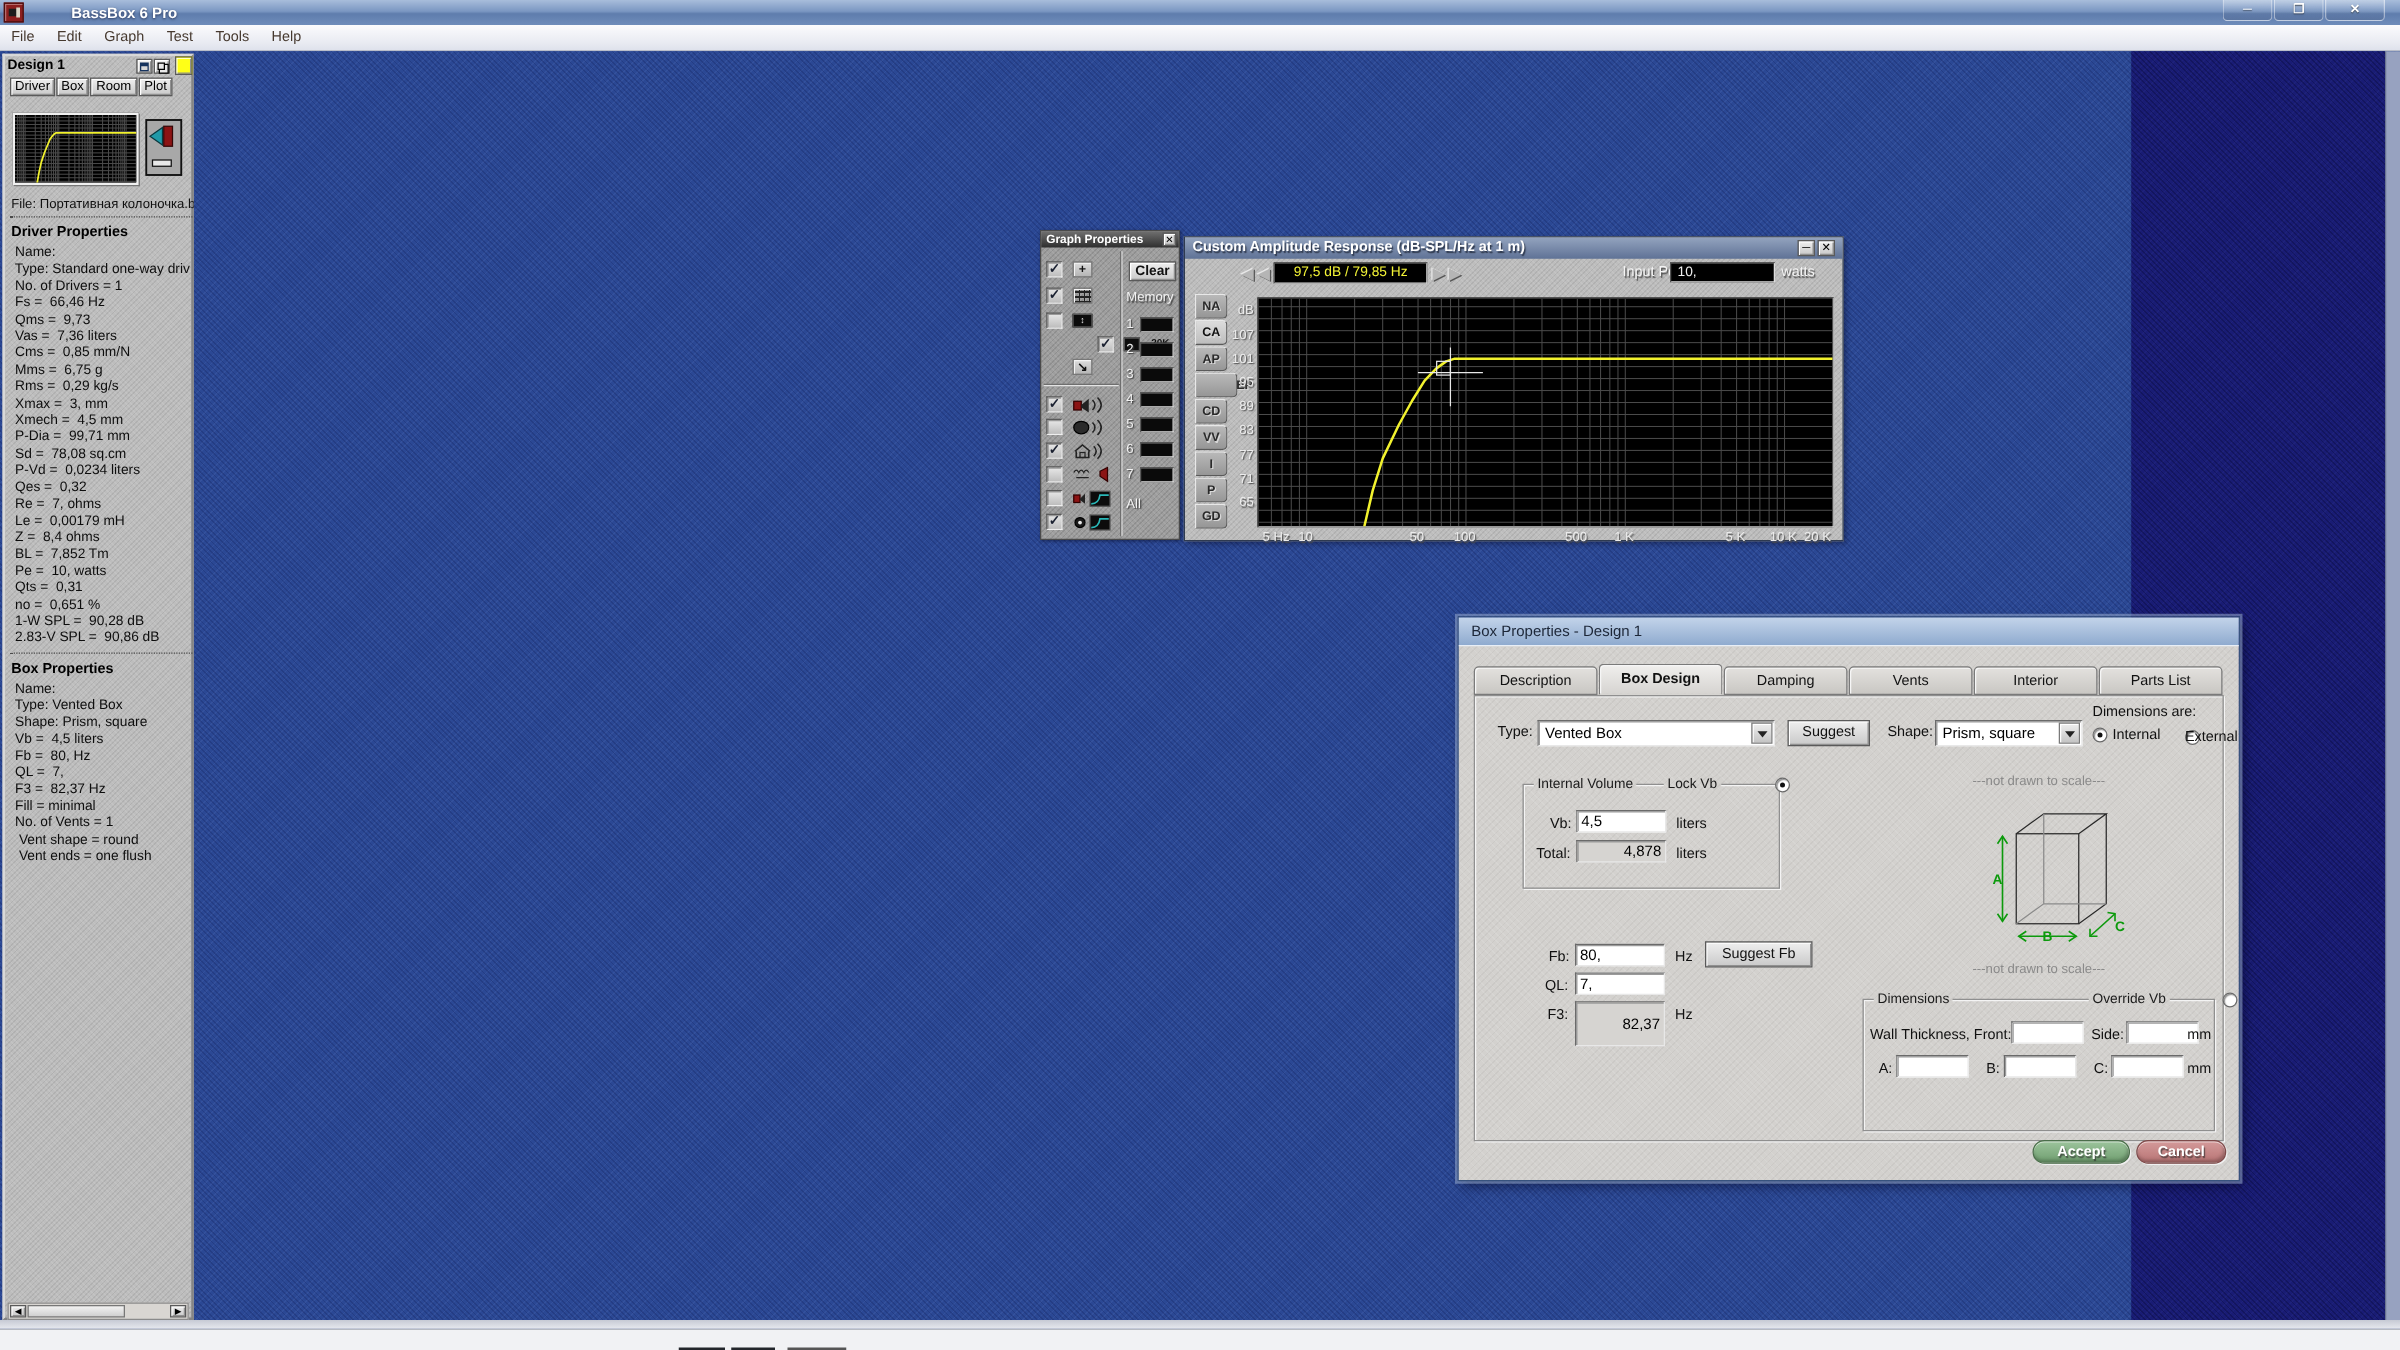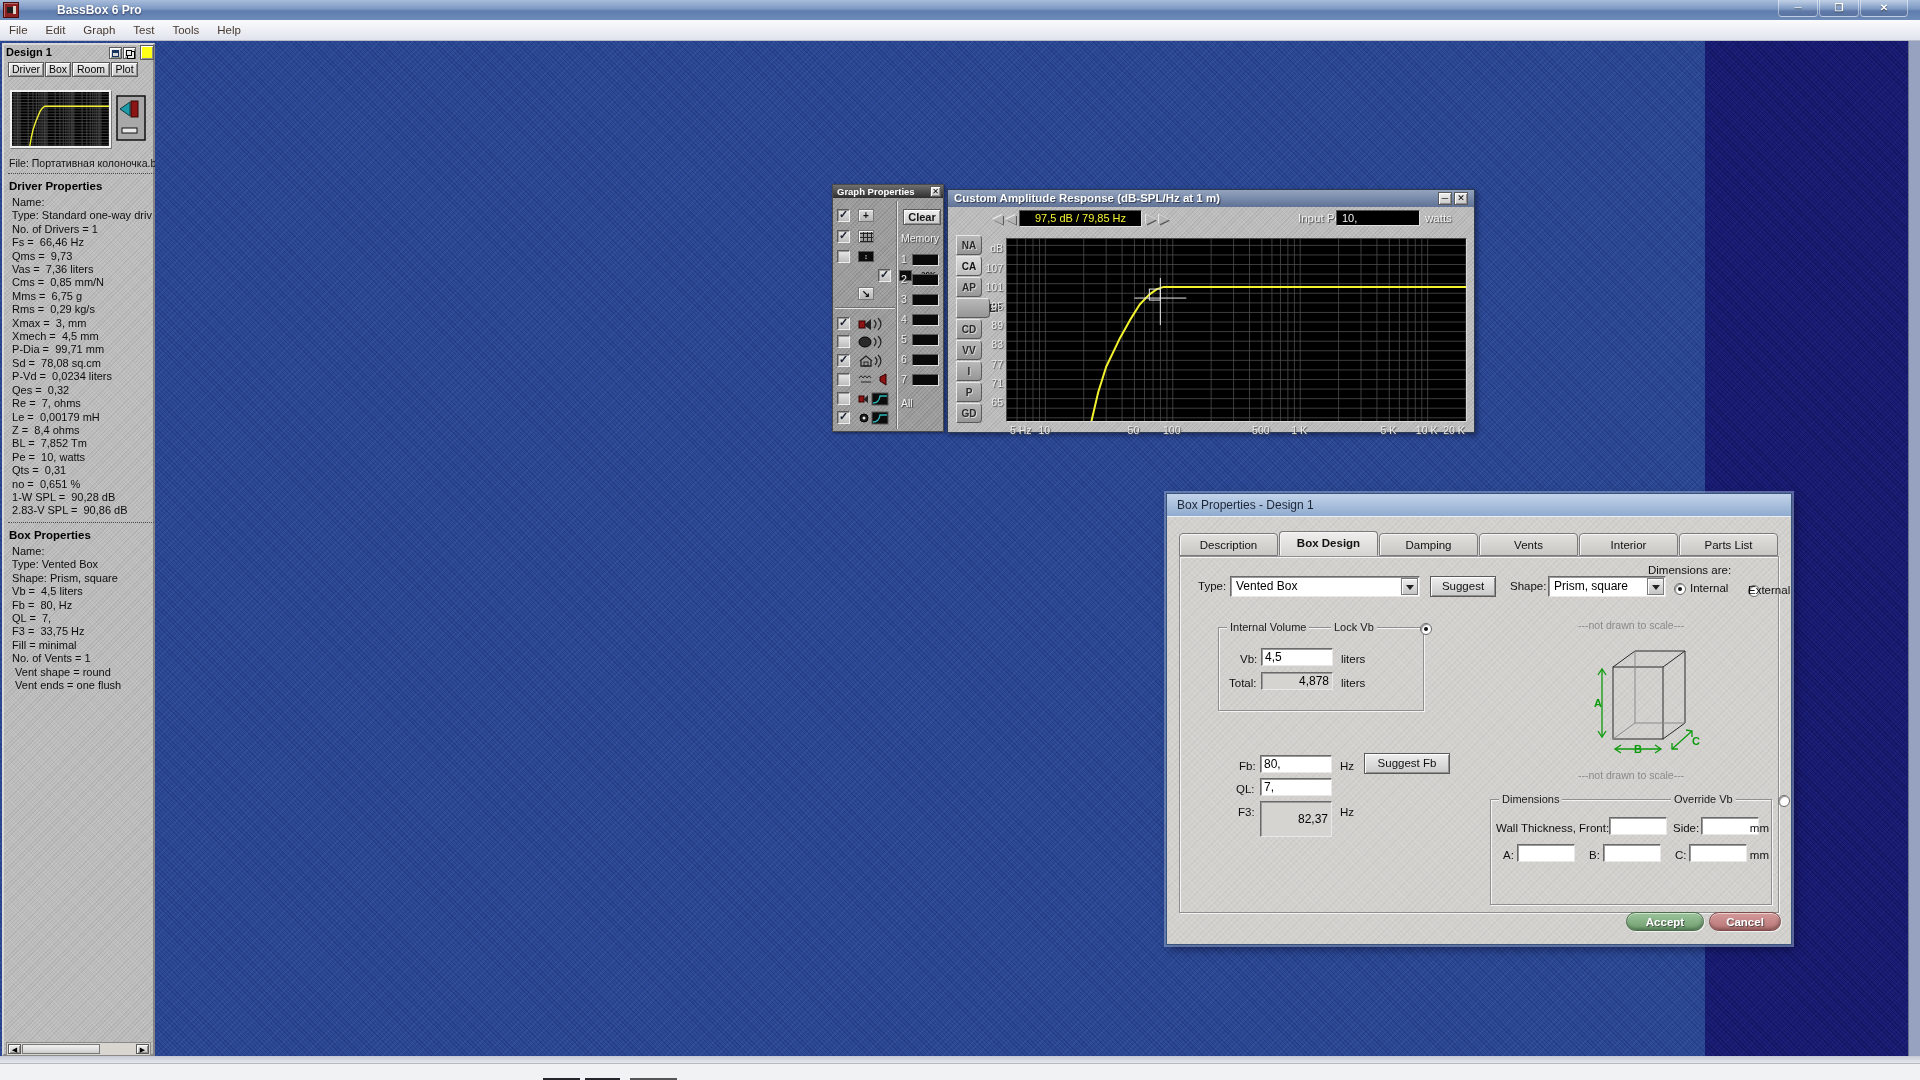--- a/index.html
+++ b/index.html
@@ -310,21 +310,21 @@
         </div>
       <div class="abs dotline" style="left:4px;top:477px;width:146px"></div>
       <div class="abs prop-head" style="left:5px;top:484px">Box Properties</div>
       <div class="abs" id="box-lines" style="left:5px;top:500px;width:148px;overflow:hidden">
           <div class="prop-line"> Name:</div>
           <div class="prop-line"> Type: Vented Box</div>
           <div class="prop-line"> Shape: Prism, square</div>
           <div class="prop-line"> Vb =  4,5 liters</div>
           <div class="prop-line"> Fb =  80, Hz</div>
           <div class="prop-line"> QL =  7,</div>
-          <div class="prop-line"> F3 =  33,75 Hz</div>
+          <div class="prop-line"> F3 =  82,37 Hz</div>
           <div class="prop-line"> Fill = minimal</div>
           <div class="prop-line"> No. of Vents = 1</div>
           <div class="prop-line">  Vent shape = round</div>
           <div class="prop-line">  Vent ends = one flush</div>
         </div>
 
       <div class="abs" id="dp-hscroll">
         <div class="abs btn scr-btn" style="left:1px">◀</div>
         <div id="dp-thumbv"></div>
         <div class="abs btn scr-btn" style="left:129px">▶</div>
@@ -569,21 +569,21 @@
           <div class="abs combo" style="left:50px;top:19px;width:190px;height:21px">
             <span class="ct">Vented Box</span>
             <span class="cbtn"></span>
           </div>
           <div class="abs btn" style="left:250px;top:19px;width:66px;height:21px;font-size:11.5px;line-height:19px">Suggest</div>
           <div class="lbl" style="left:330px;top:23px">Shape:</div>
           <div class="abs combo" style="left:368px;top:19px;width:118px;height:21px">
             <span class="ct">Prism, square</span>
             <span class="cbtn"></span>
           </div>
-          <div class="lbl" style="left:468px;top:7px">Dimensions are:</div>
+          <div class="lbl" style="left:494px;top:7px">Dimensions are:</div>
           <span class="radio on abs" style="left:494px;top:24px"></span>
           <div class="lbl" style="left:510px;top:25px">Internal</div>
           <span class="radio abs" style="left:552px;top:26px"></span>
           <div class="lbl" style="left:568px;top:27px">External</div>
 
           <div class="scale-note" style="left:398px;top:62px">---not drawn to scale---</div>
 
           
           <div class="abs grp" style="left:38px;top:70px;width:206px;height:84px">
             <span class="grp-legend stone-lite">Internal Volume</span>

